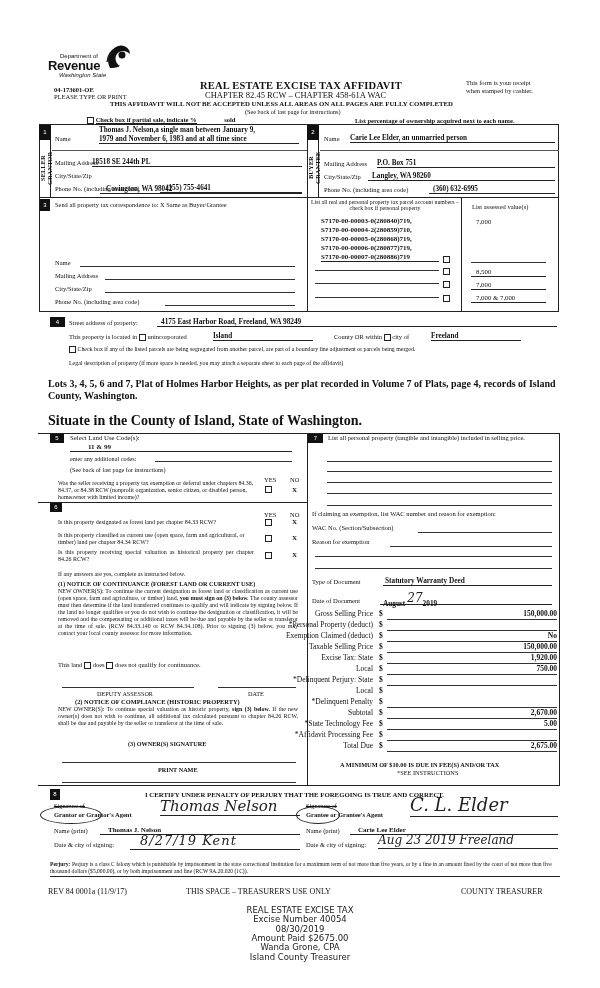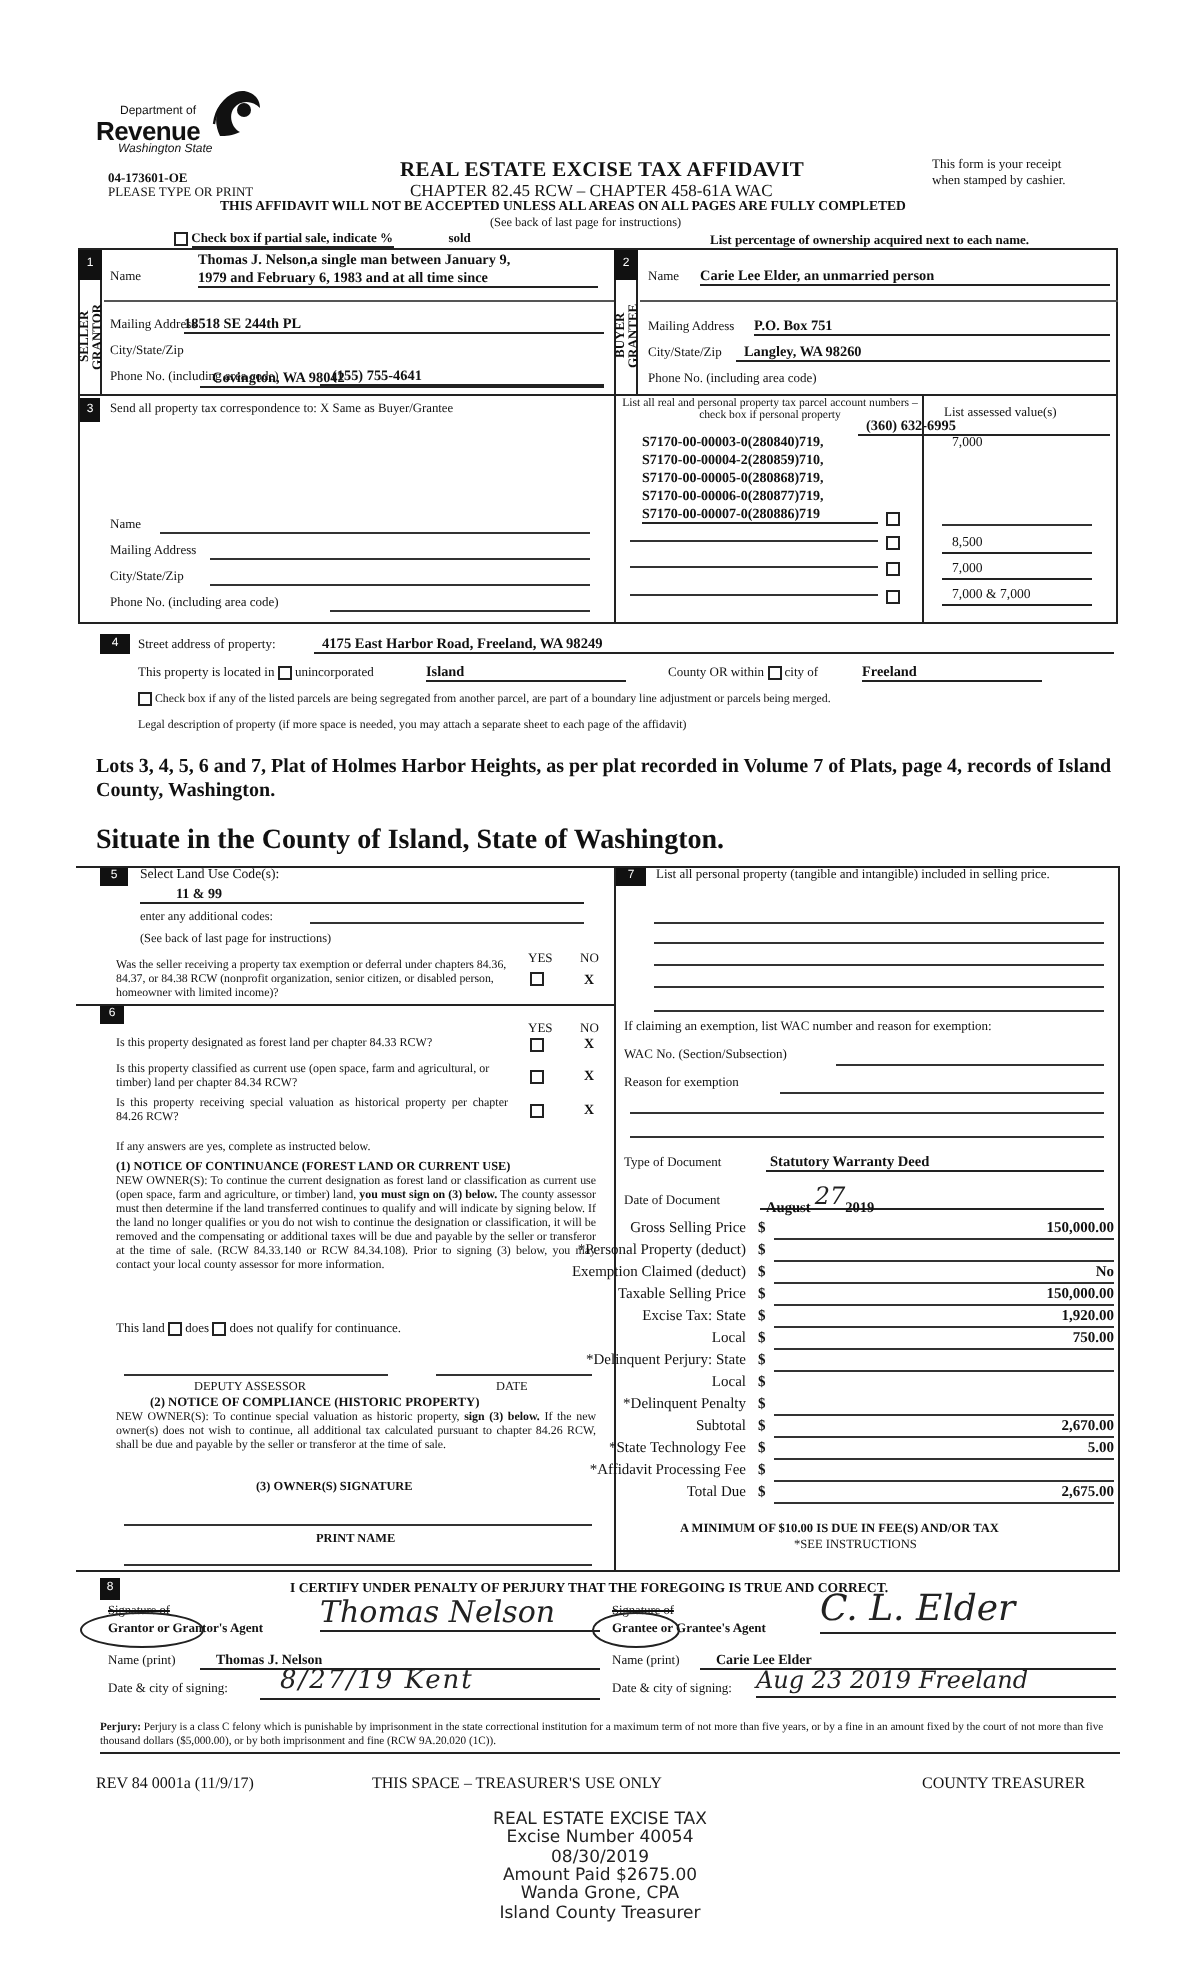--- a/index.html
+++ b/index.html
@@ -54,41 +54,41 @@
 
 <div class="box" style="left:39px;top:124px;width:520px;height:74px;"></div>
 <div class="vr" style="left:307px;top:124px;height:74px;"></div>
 
 <div class="secnum" style="left:39px;top:125px;width:12px;height:15px;line-height:15px;">1</div>
 <div class="abs" style="left:39px;top:140px;width:12px;height:57px;border-right:1px solid #222;"></div>
 <div class="vert b" style="left:40px;top:143px;width:11px;height:50px;">SELLER GRANTOR</div>
 
 <div class="abs" style="left:55px;top:135px;font-size:6.5px;">Name</div>
 <div class="abs b" style="left:99px;top:126px;font-size:7.2px;text-align:right;">Thomas J. Nelson,a single man between January 9,</div>
-<div class="abs b u" style="left:99px;top:135px;font-size:7.2px;width:200px;">1979 and February 6, 1983 and at all time since</div>
+<div class="abs b u" style="left:99px;top:135px;font-size:7.2px;width:200px;">1979 and November 6, 1983 and at all time since</div>
 <div class="hr" style="left:52px;top:150px;width:255px;background:#555;"></div>
 <div class="abs" style="left:55px;top:159px;font-size:6.5px;">Mailing Address</div>
 <div class="abs b u" style="left:92px;top:158px;font-size:7.2px;width:210px;">18518 SE 244th PL</div>
 <div class="abs" style="left:55px;top:172px;font-size:6.5px;">City/State/Zip</div>
 <div class="abs b u" style="left:100px;top:185px;font-size:7.2px;width:202px;padding-left:6px;">Covington, WA 98042</div>
 <div class="abs" style="left:55px;top:185px;font-size:6.5px;">Phone No. (including area code)</div>
 <div class="abs b u" style="left:160px;top:184px;font-size:7.2px;width:142px;padding-left:6px;">(155) 755-4641</div>
 
 <div class="secnum" style="left:307px;top:125px;width:12px;height:15px;line-height:15px;">2</div>
 <div class="abs" style="left:307px;top:140px;width:12px;height:57px;border-right:1px solid #222;"></div>
 <div class="vert b" style="left:308px;top:143px;width:11px;height:50px;">BUYER GRANTEE</div>
 <div class="abs" style="left:324px;top:135px;font-size:6.5px;">Name</div>
 <div class="abs b u" style="left:350px;top:134px;font-size:7.2px;width:205px;">Carie Lee Elder, an unmarried person</div>
 <div class="hr" style="left:320px;top:150px;width:239px;background:#555;"></div>
 <div class="abs" style="left:324px;top:160px;font-size:6.5px;">Mailing Address</div>
 <div class="abs b u" style="left:377px;top:159px;font-size:7.2px;width:178px;">P.O. Box 751</div>
 <div class="abs" style="left:324px;top:173px;font-size:6.5px;">City/State/Zip</div>
 <div class="abs b u" style="left:368px;top:172px;font-size:7.2px;width:187px;padding-left:4px;">Langley, WA 98260</div>
 <div class="abs" style="left:324px;top:186px;font-size:6.5px;">Phone No. (including area code)</div>
-<div class="abs b u" style="left:429px;top:185px;font-size:7.2px;width:126px;padding-left:4px;margin-top:24px;">(360) 632-6995</div>
+<div class="abs b u" style="left:429px;top:185px;font-size:7.2px;width:126px;padding-left:4px;">(360) 632-6995</div>
 
 <div class="box" style="left:39px;top:197px;width:269px;height:115px;"></div>
 <div class="secnum" style="left:40px;top:199px;width:10px;height:12px;line-height:12px;">3</div>
 <div class="abs" style="left:55px;top:201px;font-size:6.4px;">Send all property tax correspondence to: X Same as Buyer/Grantee</div>
 <div class="abs" style="left:55px;top:259px;font-size:6.5px;">Name</div>
 <div class="line" style="left:80px;top:266px;width:215px;"></div>
 <div class="abs" style="left:55px;top:272px;font-size:6.5px;">Mailing Address</div>
 <div class="line" style="left:105px;top:279px;width:190px;"></div>
 <div class="abs" style="left:55px;top:285px;font-size:6.5px;">City/State/Zip</div>
 <div class="line" style="left:105px;top:292px;width:190px;"></div>

